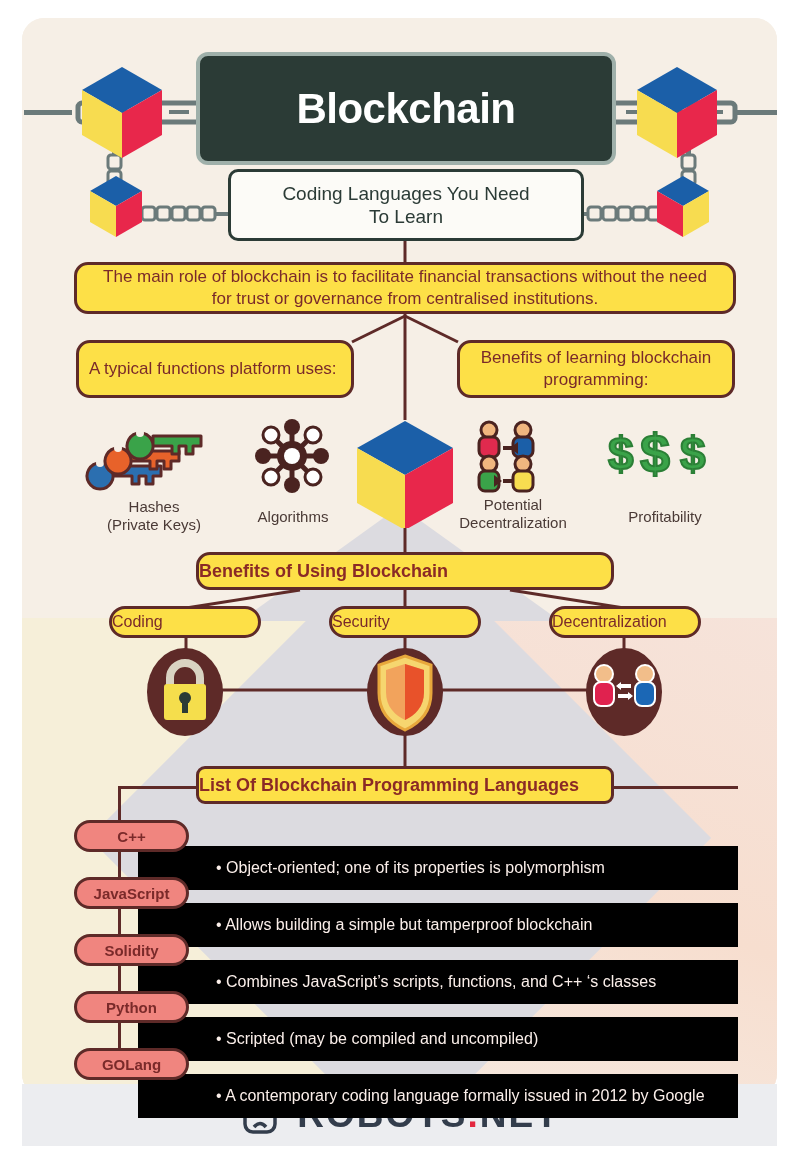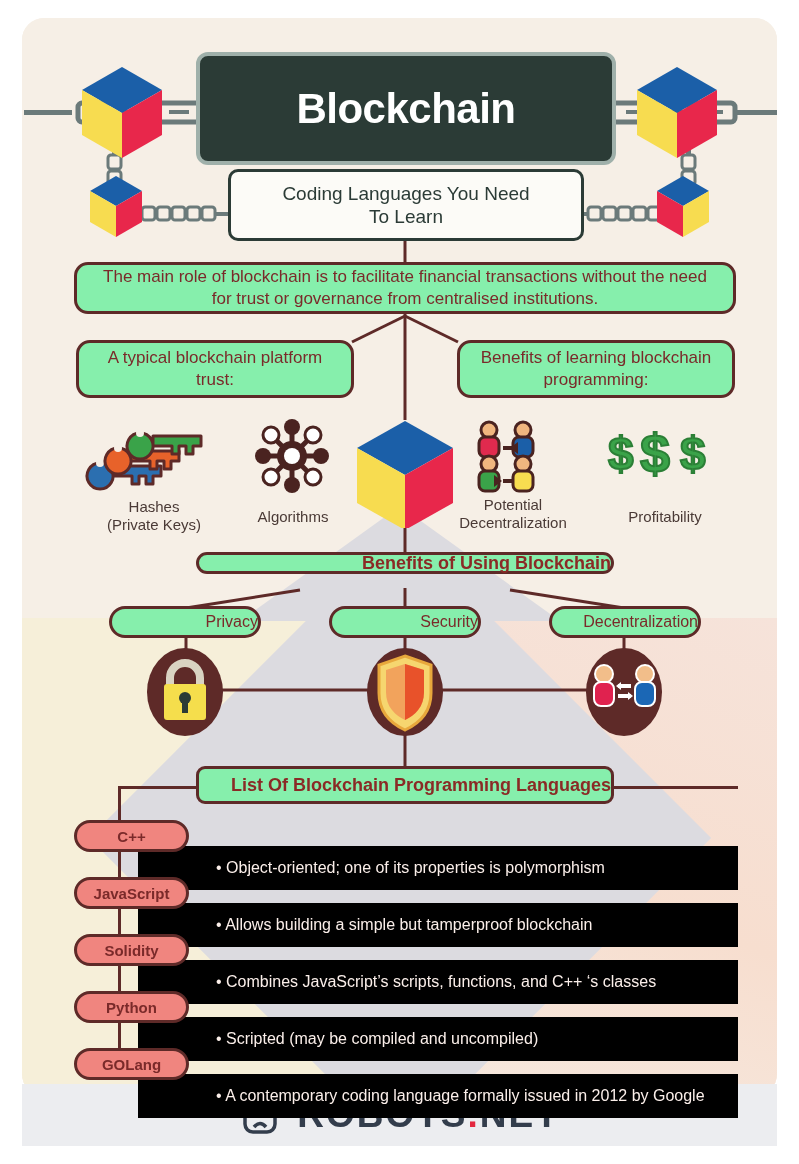--- a/index.html
+++ b/index.html
@@ -64,22 +64,22 @@
     background:#FCFBF7; border:3px solid #2B3B36; border-radius:10px;
     display:flex; align-items:center; justify-content:center;
     z-index:5;
   }
   .sub-box p{
     color:#2B3B36; font-size:19px; line-height:1.22; text-align:center;
   }
 
   
   .rbox{
-    position:absolute; background:#86efac; border:3px solid #5E2A28; border-radius:14px;
-    display:flex; align-items:center; justify-content:flex-end;
+    position:absolute; background:#fde047; border:3px solid #5E2A28; border-radius:14px;
+    display:flex; align-items:center; justify-content:flex-start;
     color:#7A2A2A; text-align:center;
     z-index:4;
   }
   .rbox.main{ font-size:17px; line-height:1.3; padding:0 18px; }
   .rbox.sub { font-size:17px; line-height:1.3; padding:0 10px; }
   .rbox.hdr { font-size:18px; font-weight:bold; color:#8A2A26; }
   .rbox.pill{ font-size:16px; color:#7A2A2A; border-radius:16px; }
 
   
   .icon-label{
@@ -224,21 +224,21 @@
       <span>Coding Languages You Need</span><br>
       <span>To Learn</span>
     </p>
   </div>
 
   <div class="rbox main" style="left:74px; top:262px; width:662px; height:52px;">
     <span>The main role of blockchain is to facilitate financial transactions without the need for trust or governance from centralised institutions.</span>
   </div>
 
   <div class="rbox sub" style="left:76px; top:340px; width:278px; height:58px;">
-    <span>A typical blockchain platform trust:</span>
+    <span>A typical functions platform uses:</span>
   </div>
 
   <div class="rbox sub" style="left:457px; top:340px; width:278px; height:58px;">
     <span>Benefits of learning blockchain programming:</span>
   </div>
 
   <svg width="799" height="120" style="position:absolute;left:0;top:408px;z-index:4;pointer-events:none">
 
     <g stroke="#5E2A28" stroke-width="3" stroke-linejoin="round">
       <g fill="#2B6FB0">
@@ -328,26 +328,26 @@
     <div>Algorithms</div>
   </div>
   <div class="icon-label" style="left:450px; top:496px; width:126px;">
     <div>Potential</div>
     <div>Decentralization</div>
   </div>
   <div class="icon-label" style="left:602px; top:508px; width:126px;">
     <div>Profitability</div>
   </div>
 
-  <div class="rbox hdr" style="left:196px; top:552px; width:418px; height:22px;">
+  <div class="rbox hdr" style="left:196px; top:552px; width:418px; height:38px;">
     <span>Benefits of Using Blockchain</span>
   </div>
 
   <div class="rbox pill" style="left:109px; top:606px; width:152px; height:32px;">
-    <span>Privacy</span>
+    <span>Coding</span>
   </div>
   <div class="rbox pill" style="left:329px; top:606px; width:152px; height:32px;">
     <span>Security</span>
   </div>
   <div class="rbox pill" style="left:549px; top:606px; width:152px; height:32px;">
     <span>Decentralization</span>
   </div>
 
   <svg width="799" height="110" style="position:absolute;left:0;top:648px;z-index:4;pointer-events:none">
     <ellipse cx="185" cy="44" rx="38" ry="44" fill="#5E2A28"></ellipse>

